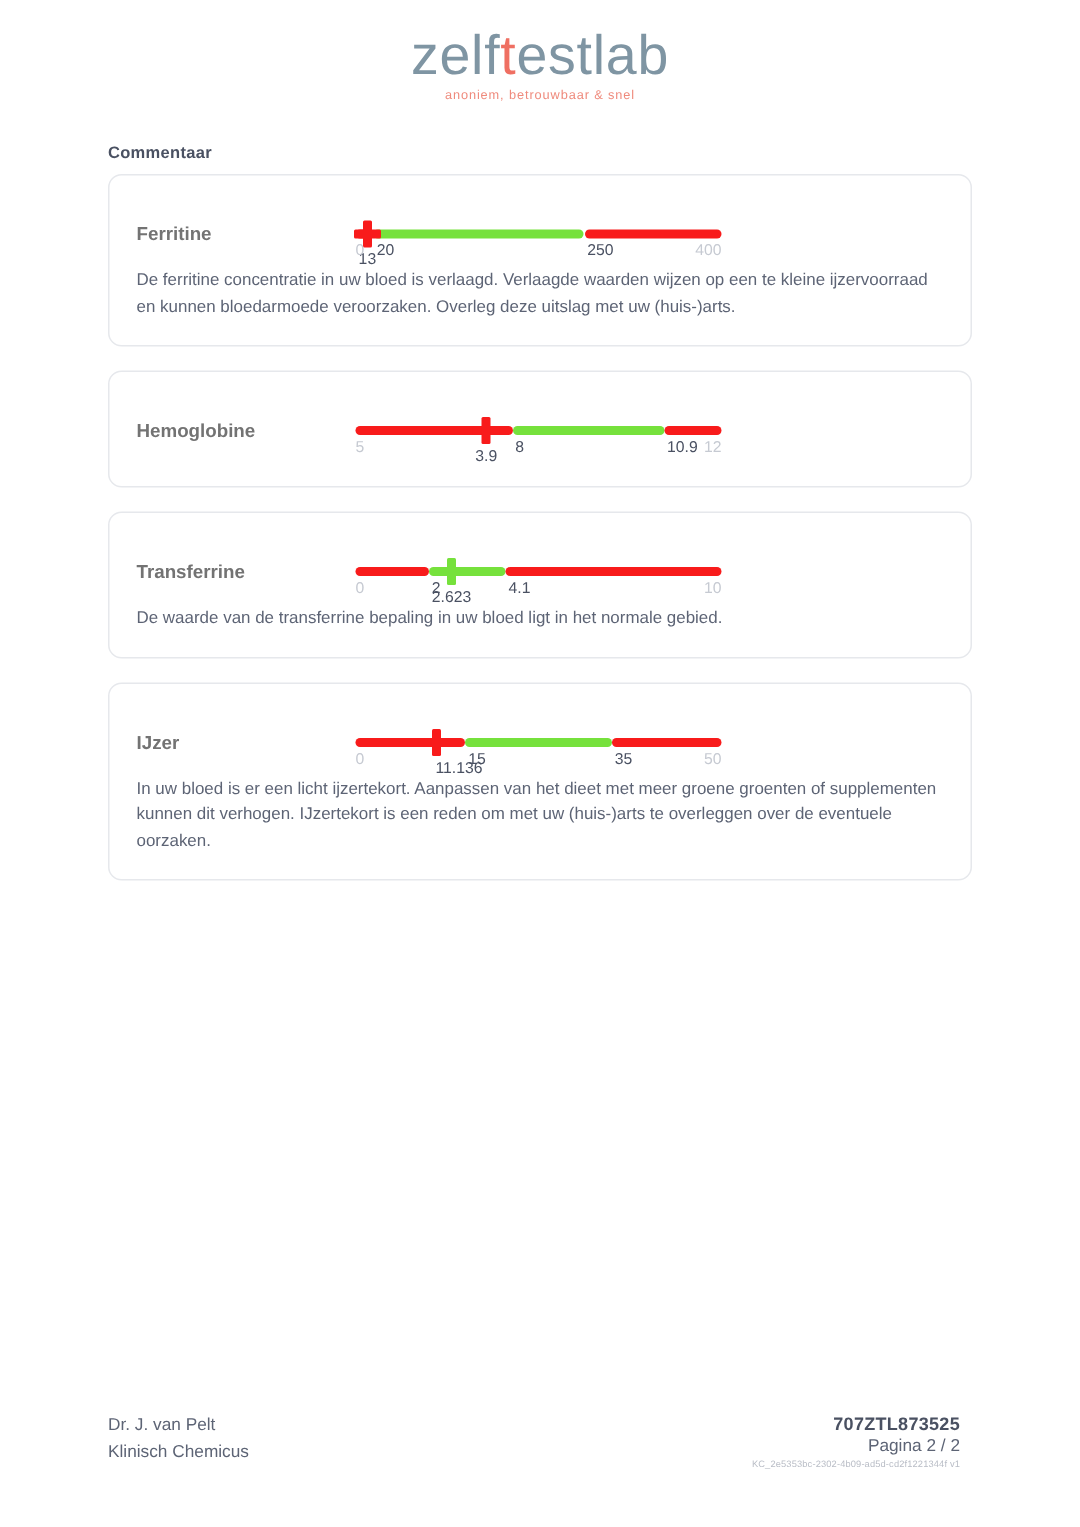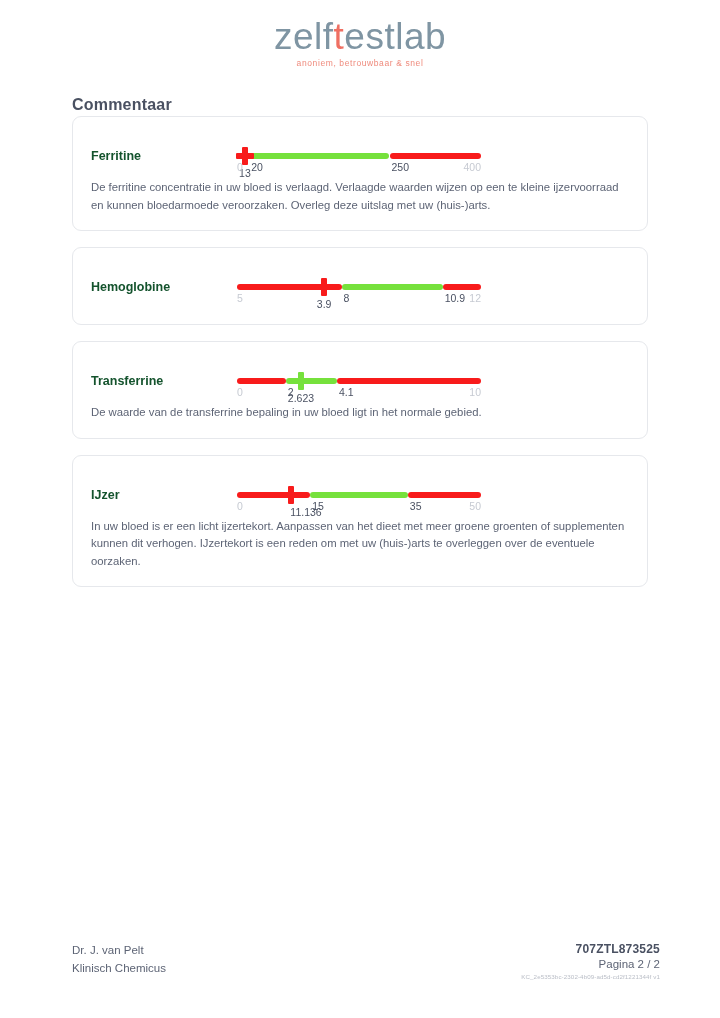--- a/index.html
+++ b/index.html
@@ -45,21 +45,21 @@
     letter-spacing: 0.6px;
     color: #ef8a7c;
     white-space: nowrap;
   }
 
   
   .section-title {
     position: absolute;
     left: 72px;
     top: 96px;
-    font-size: 16px;
+    font-size: 11px;
     font-weight: bold;
     color: #4a5162;
     letter-spacing: 0.2px;
   }
 
   
   .cards {
     position: absolute;
     left: 72px;
     top: 116px;
@@ -76,21 +76,21 @@
   .card-top {
     position: relative;
     height: 46px;
   }
   .card-name {
     position: absolute;
     left: 0;
     top: 18px;
     font-size: 12.5px;
     font-weight: bold;
-    color: #14532d;
+    color: #737373;
   }
 
   
   .gauge {
     position: absolute;
     left: 146px;
     top: 0;
     width: 244px;
     height: 46px;
   }
@@ -156,21 +156,21 @@
     font-size: 11.3px;
     line-height: 1.55;
     color: #5d6475;
     margin-top: 2px;
   }
 
   
   .footer {
     position: absolute;
     left: 72px;
-    right: 60px;
+    right: 80px;
     top: 942px;
     height: 60px;
   }
   .footer-left {
     position: absolute;
     left: 0;
     top: 0;
     font-size: 11.5px;
     line-height: 1.55;
     color: #5d6475;

